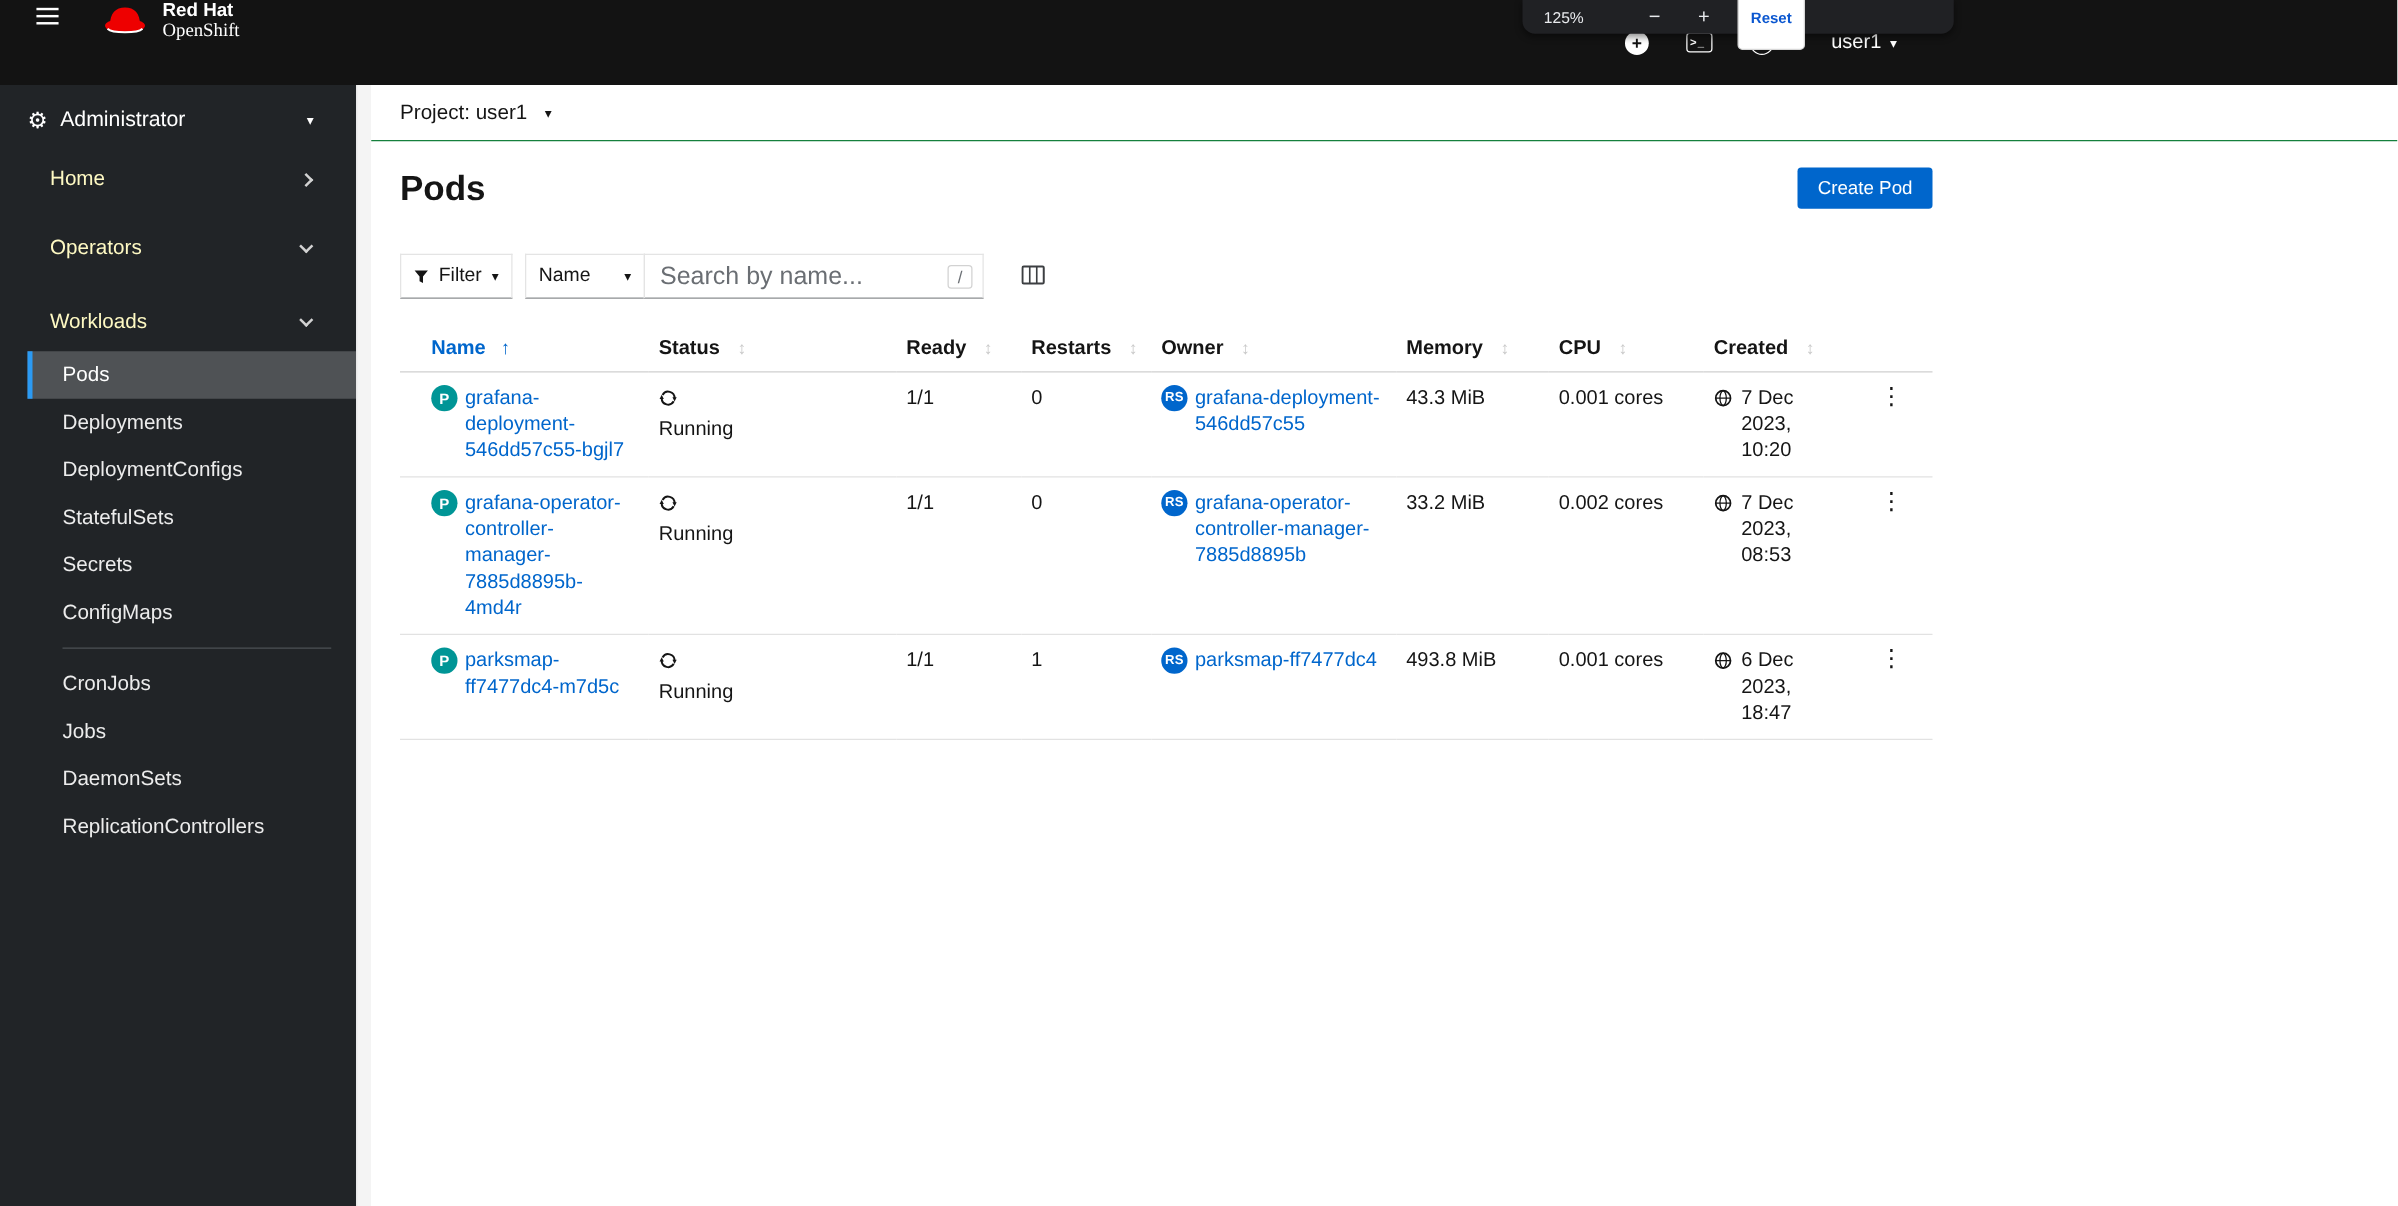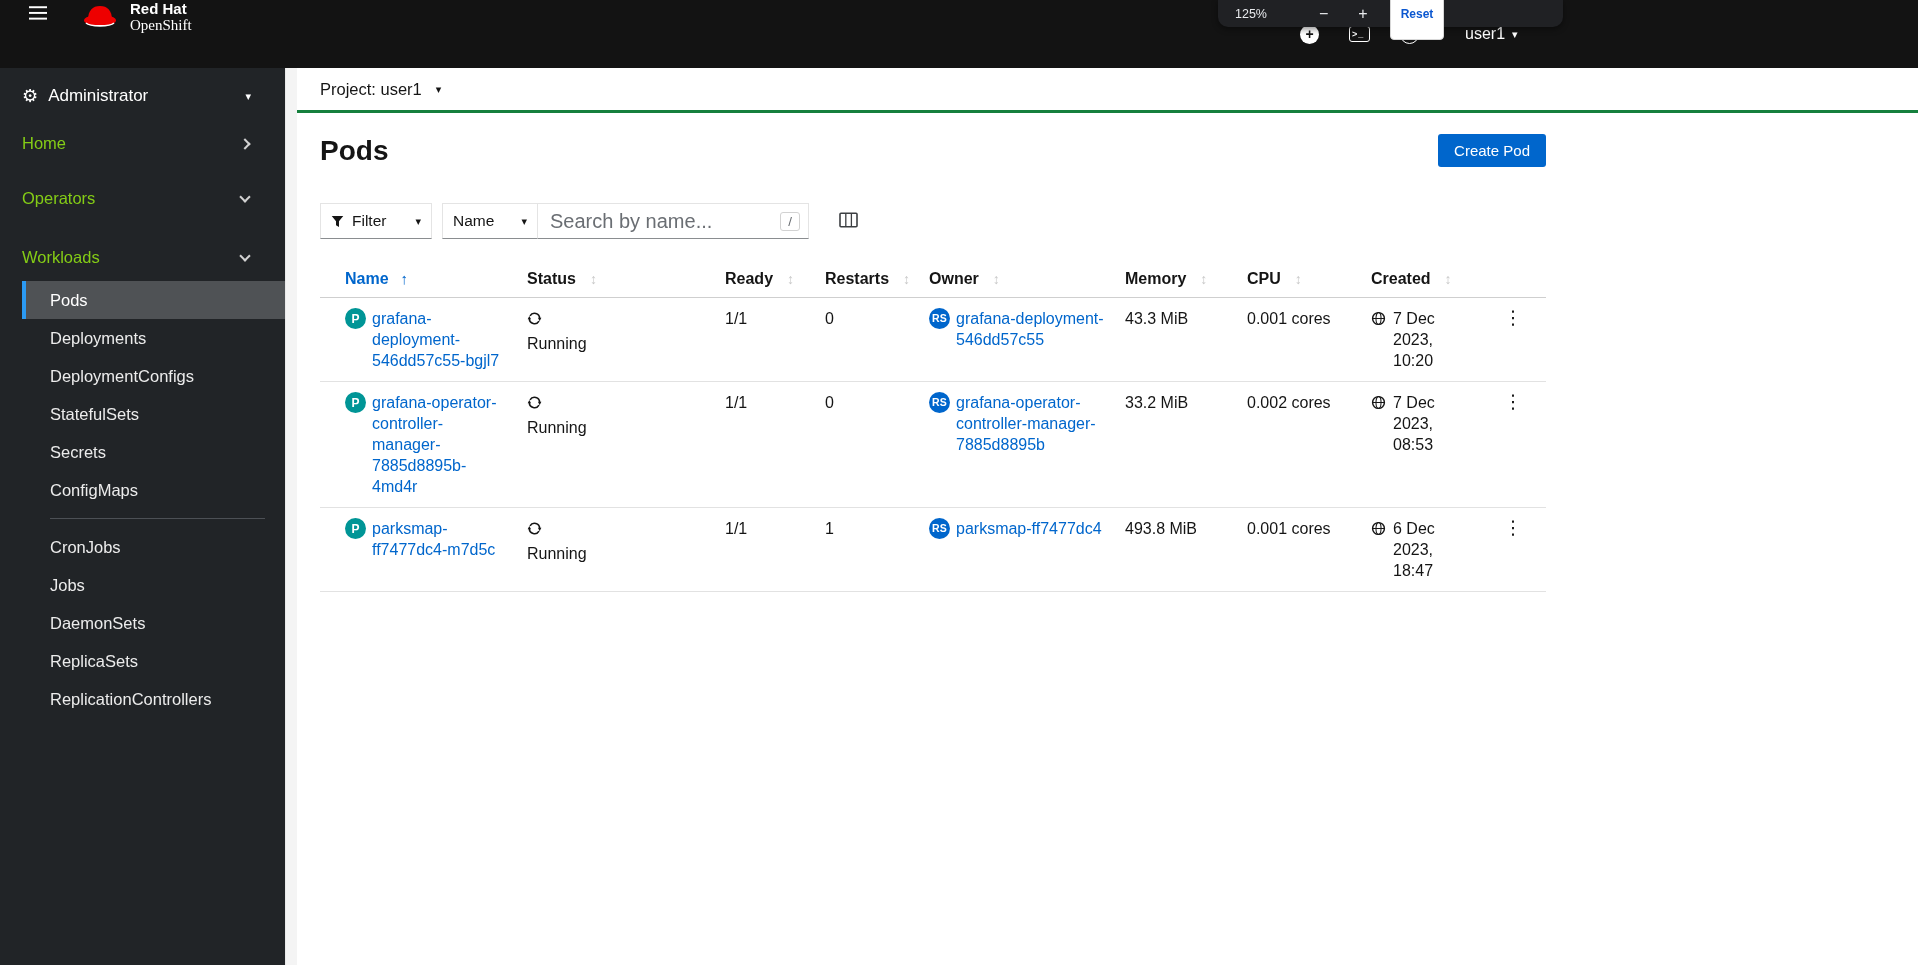--- a/index.html
+++ b/index.html
@@ -51,22 +51,22 @@
     position:absolute; left:0; top:68px; width:285px; bottom:0;
     background:#212427; color:#fff; overflow:hidden;
   }
   .persp { display:flex; align-items:center; padding:18px 34px 14px 22px; cursor:pointer; }
   .gear-icon { font-size:18px; color:#fff; margin-right:10px; line-height:1; }
   .persp-label { font-size:17px; color:#fff; }
   .persp .caret-down-white { margin-left:auto; }
 
   nav ul { list-style:none; margin:0; padding:0; }
   .top-item {
-    display:flex; align-items:center; padding:14px 36px 14px 22px;
-    font-size:16.5px; color:#84cc16; cursor:pointer;
+    display:flex; align-items:center; padding:14px 36px 14px 40px;
+    font-size:16.5px; color:#fef9c3; cursor:pointer;
   }
   .sec-operators { margin-top:8px; }
   .sec-workloads { margin-top:12px; }
   .chev { display:inline-block; width:8px; height:8px; border-right:2px solid #d2d2d2; border-bottom:2px solid #d2d2d2; margin-left:auto; }
   .chev.right { transform:rotate(-45deg); }
   .chev.down  { transform:rotate(45deg); margin-top:-4px; }
 
   .subnav { margin:0 0 8px 22px; padding:0; }
   .sub-item {
     display:block; padding:9px 8px 9px 24px; border-left:4px solid transparent;
@@ -75,41 +75,41 @@
   .sub-item.active { background:#4f5255; border-left-color:#2b9af3; color:#fff; }
   .subnav-divider { border:none; border-top:1px solid #4c5055; margin:9px 20px 9px 28px; }
 
   
   .sb-track { position:absolute; left:285px; top:68px; width:12px; bottom:0; background:#f4f4f4; border-left:1px solid #e9e9e9; }
   .sb-thumb { position:absolute; left:286.5px; top:68px; width:9px; height:450px; background:#c8c8c8; border-radius:5px; }
 
   
   .main { position:absolute; left:297px; top:68px; right:0; bottom:0; background:#fff; }
   .project-bar {
-    height:45px; border-bottom:3px solid #15803d; display:flex; align-items:center;
+    height:45px; border-bottom:1px solid #15803d; display:flex; align-items:center;
     padding-left:23px; font-size:16.5px; cursor:pointer;
   }
   .caret-down-dark { font-size:11px; color:#151515; margin-left:14px; }
 
   .content { padding:21px 0 0 23px; width:1249px; }
   .title-row { display:flex; align-items:center; width:1226px; }
   .page-title { margin:0; font-size:28px; font-weight:600; color:#151515; }
   .create-btn {
     margin-left:auto; background:#0066cc; color:#fff; border:none; border-radius:3px;
     font-size:15px; padding:8px 16px; cursor:pointer; font-family:inherit;
   }
 
   
   .toolbar { margin-top:36px; display:flex; align-items:center; height:36px; width:1226px; }
   .dd {
     height:36px; background:#fff; border:1px solid #e4e4e4; border-bottom-color:#8a8d90;
     display:flex; align-items:center; padding:0 10px; font-size:15.5px; cursor:pointer; color:#151515;
   }
   .dd .caret-down-dark { margin-left:auto; }
-  .filter-dd { width:112px; gap:8px; }
+  .filter-dd { width:90px; gap:8px; }
   .name-dd { width:96px; margin-left:10px; }
   .search-box {
     height:36px; width:272px; margin-left:-1px; background:#fff;
     border:1px solid #e4e4e4; border-bottom-color:#8a8d90;
     display:flex; align-items:center; padding:0 8px 0 10px;
   }
   .search-box input {
     border:none; outline:none; flex:1; font-size:20px; font-family:inherit; color:#14532d; min-width:0; background:transparent;
   }
   .search-box input::placeholder { color:#6a6e73; }
@@ -224,21 +224,20 @@
           <li class="sub-item">DeploymentConfigs</li>
           <li class="sub-item">StatefulSets</li>
           <li class="sub-item">Secrets</li>
           <li class="sub-item">ConfigMaps</li>
           <li>
               <hr class="subnav-divider">
             </li>
           <li class="sub-item">CronJobs</li>
           <li class="sub-item">Jobs</li>
           <li class="sub-item">DaemonSets</li>
-          <li class="sub-item">ReplicaSets</li>
           <li class="sub-item">ReplicationControllers</li>
         </ul>
       </li>
     </ul>
   </nav>
 </aside>
 
 <div class="sb-track">
   <div class="sb-thumb"></div>
 </div>

